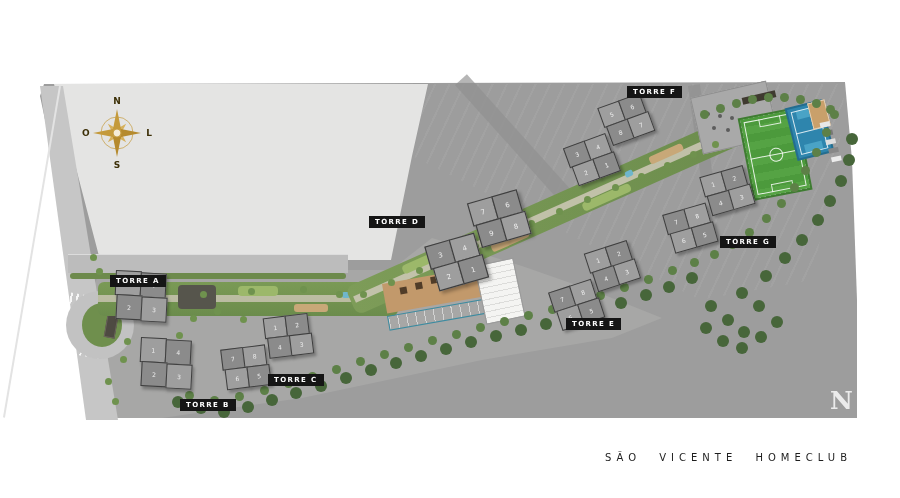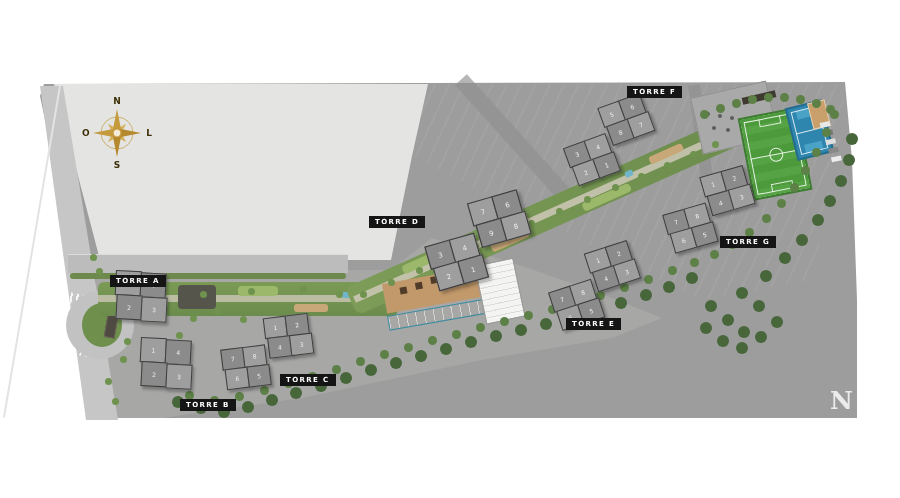--- a/index.html
+++ b/index.html
@@ -257,21 +257,21 @@
     <div class="blk blk-b p3">4</div>
     <div class="blk blk-a p4">3</div>
     <div class="blk blk-b p5">7</div>
     <div class="blk blk-a p6">8</div>
     <div class="blk blk-a p7">6</div>
     <div class="blk blk-b p8">5</div>
   </div>
 
   <div class="tlabel" style="left:110px;top:246px;margin-top:29px;">TORRE A</div>
   <div class="tlabel" style="left:180px;top:399px;text-align:center;">TORRE B</div>
-  <div class="tlabel" style="left:280px;top:374px;">TORRE C</div>
+  <div class="tlabel" style="left:268px;top:374px;">TORRE C</div>
   <div class="tlabel" style="left:369px;top:216px;">TORRE D</div>
   <div class="tlabel" style="left:566px;top:318px;">TORRE E</div>
   <div class="tlabel" style="left:627px;top:86px;">TORRE F</div>
   <div class="tlabel" style="left:720px;top:236px;">TORRE G</div>
 
   <div class="abs" id="compass">
     <span class="pt pt-n">N</span>
     <span class="pt pt-s">S</span>
     <span class="pt pt-w">O</span>
     <span class="pt pt-e">L</span>
@@ -282,14 +282,15 @@
       </g>
       <polygon points="0,-24 4,-4 0,0 -4,-4" fill="#c49a3c"></polygon>
       <polygon points="0,24 4,4 0,0 -4,4" fill="#b58a2e"></polygon>
       <polygon points="-24,0 -4,-4 0,0 -4,4" fill="#c49a3c"></polygon>
       <polygon points="24,0 4,-4 0,0 4,4" fill="#b58a2e"></polygon>
       <circle cx="0" cy="0" r="4" fill="#f5ecd8" stroke="#c49a3c" stroke-width="1.2"></circle>
     </svg>
   </div>
 
   <div class="abs" id="corner-logo">N</div>
+  <div class="abs" id="plan-title">SÃO VICENTE HOMECLUB</div>
 
 </div>
 
 </body></html>

